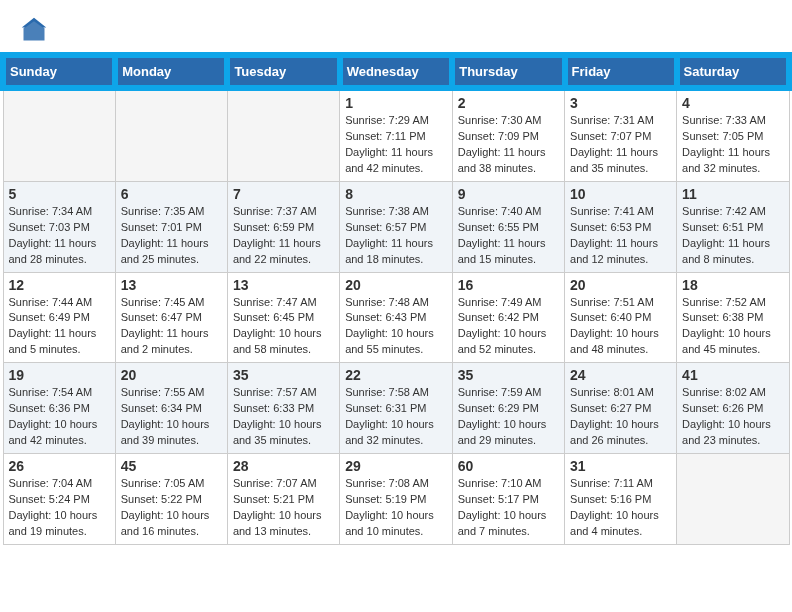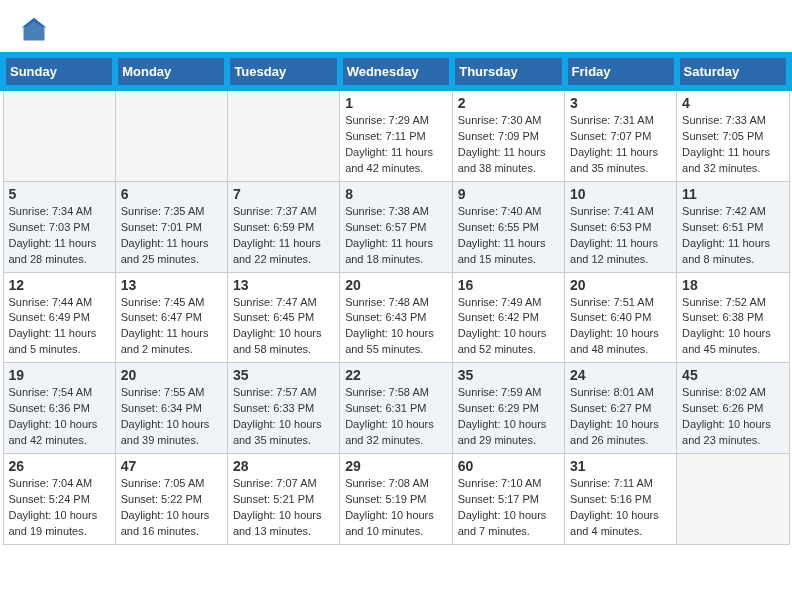--- a/index.html
+++ b/index.html
@@ -227,31 +227,31 @@
         </td>
         <td>
           <span class="day-num">35</span>
           <div class="day-info">Sunrise: 7:59 AM<br>Sunset: 6:29 PM<br>Daylight: 10 hours and 29 minutes.</div>
         </td>
         <td>
           <span class="day-num">24</span>
           <div class="day-info">Sunrise: 8:01 AM<br>Sunset: 6:27 PM<br>Daylight: 10 hours and 26 minutes.</div>
         </td>
         <td>
-          <span class="day-num">45</span>
+          <span class="day-num">41</span>
           <div class="day-info">Sunrise: 8:02 AM<br>Sunset: 6:26 PM<br>Daylight: 10 hours and 23 minutes.</div>
         </td>
       </tr>
       <tr>
         <td>
           <span class="day-num">26</span>
           <div class="day-info">Sunrise: 7:04 AM<br>Sunset: 5:24 PM<br>Daylight: 10 hours and 19 minutes.</div>
         </td>
         <td>
-          <span class="day-num">47</span>
+          <span class="day-num">45</span>
           <div class="day-info">Sunrise: 7:05 AM<br>Sunset: 5:22 PM<br>Daylight: 10 hours and 16 minutes.</div>
         </td>
         <td>
           <span class="day-num">28</span>
           <div class="day-info">Sunrise: 7:07 AM<br>Sunset: 5:21 PM<br>Daylight: 10 hours and 13 minutes.</div>
         </td>
         <td>
           <span class="day-num">29</span>
           <div class="day-info">Sunrise: 7:08 AM<br>Sunset: 5:19 PM<br>Daylight: 10 hours and 10 minutes.</div>
         </td>

